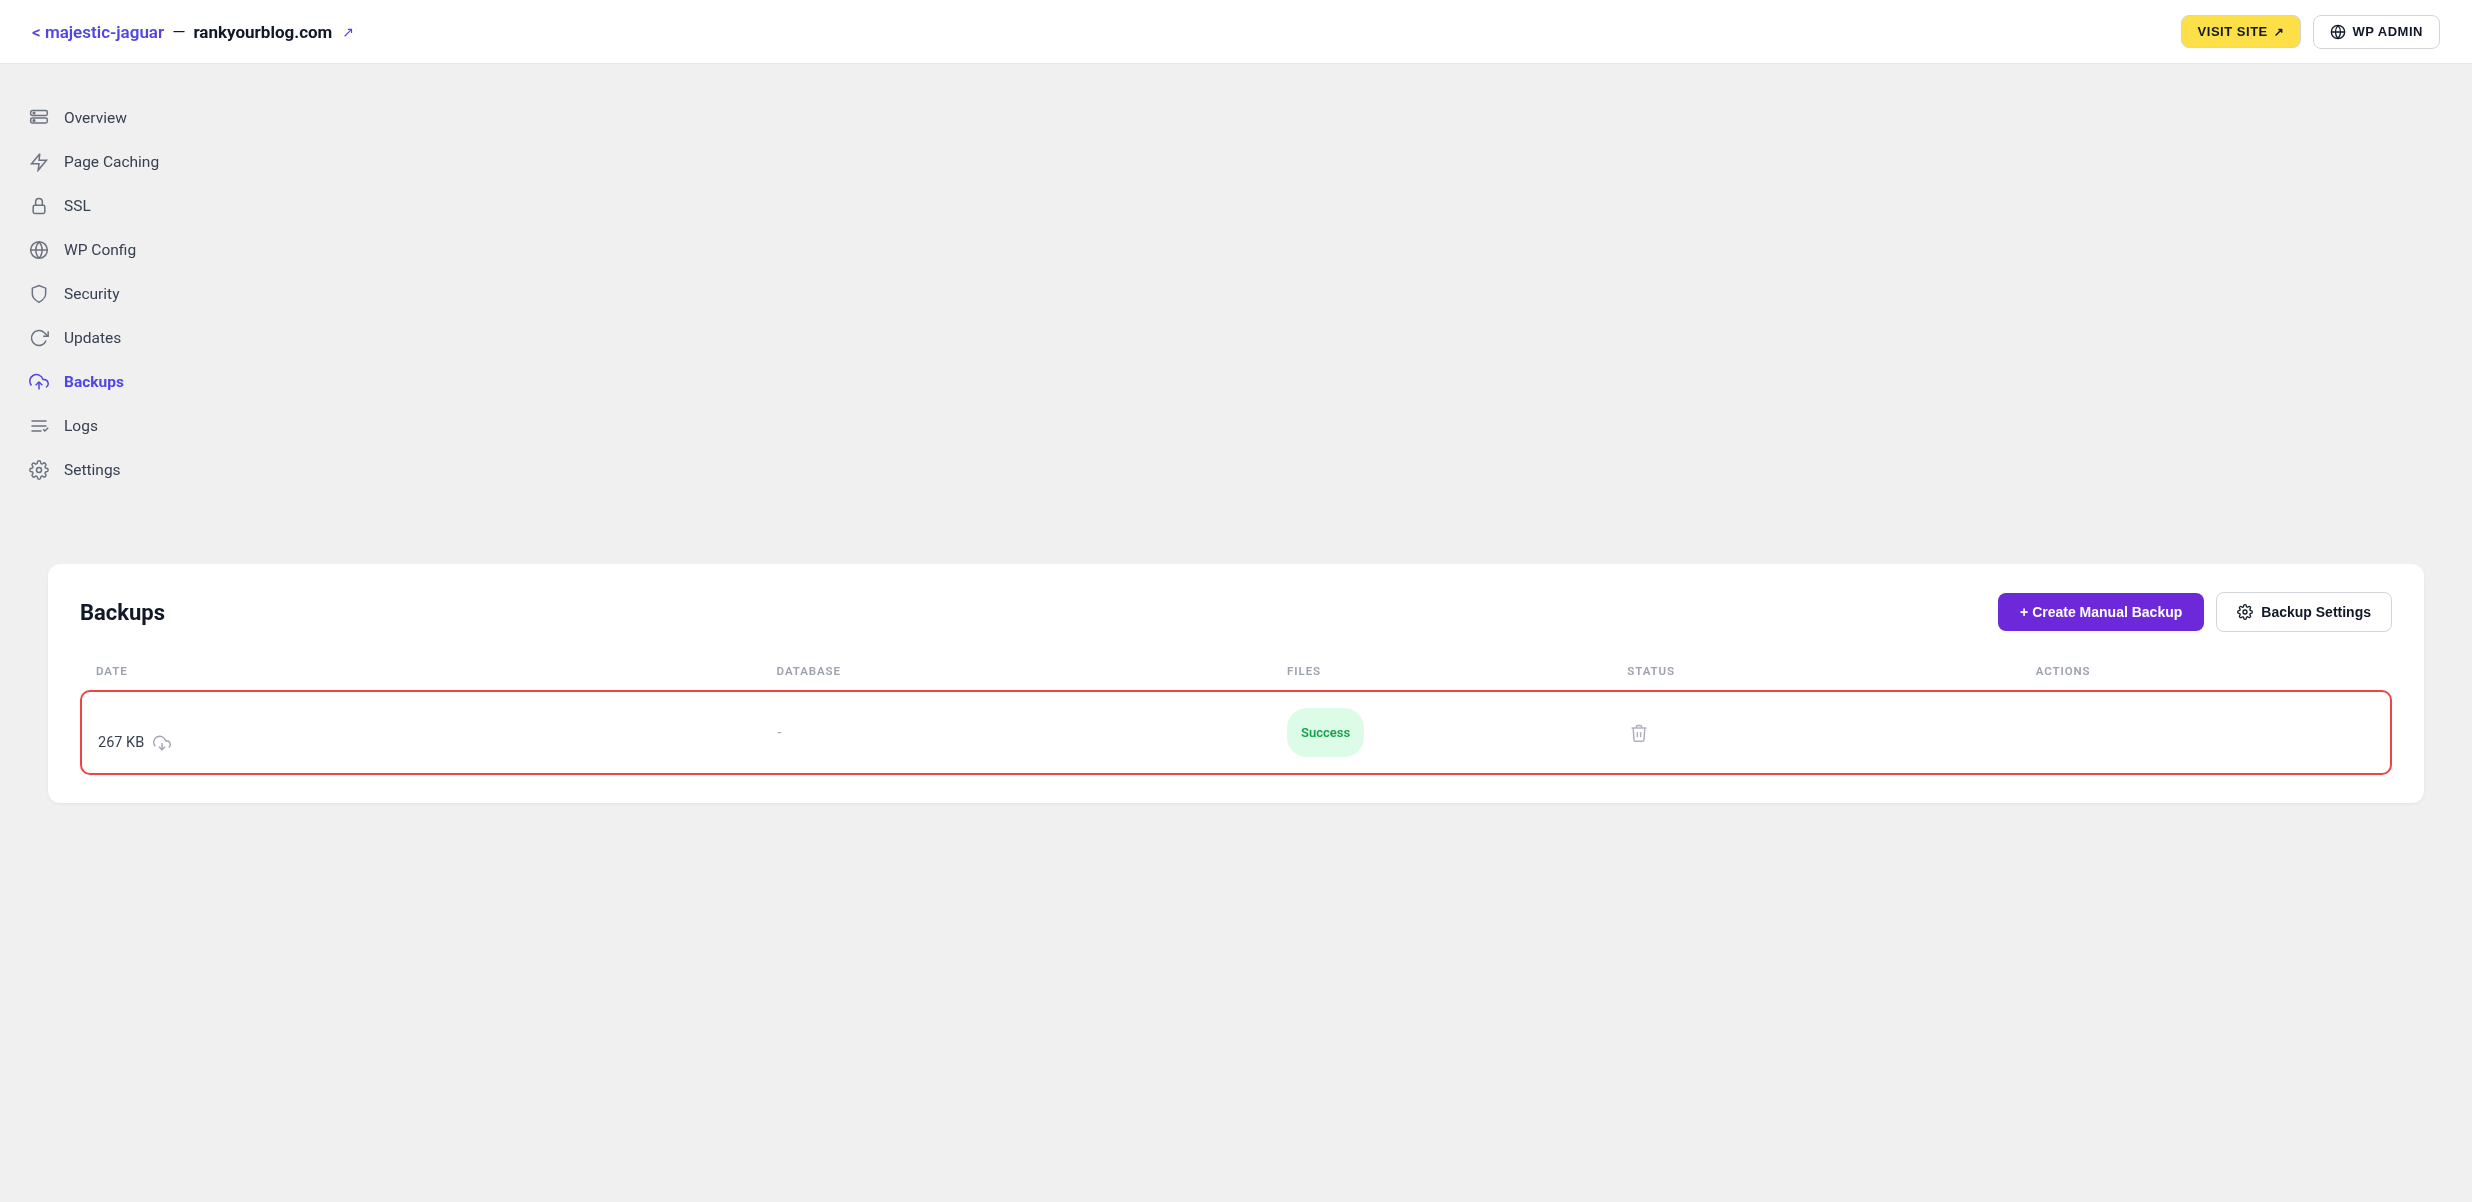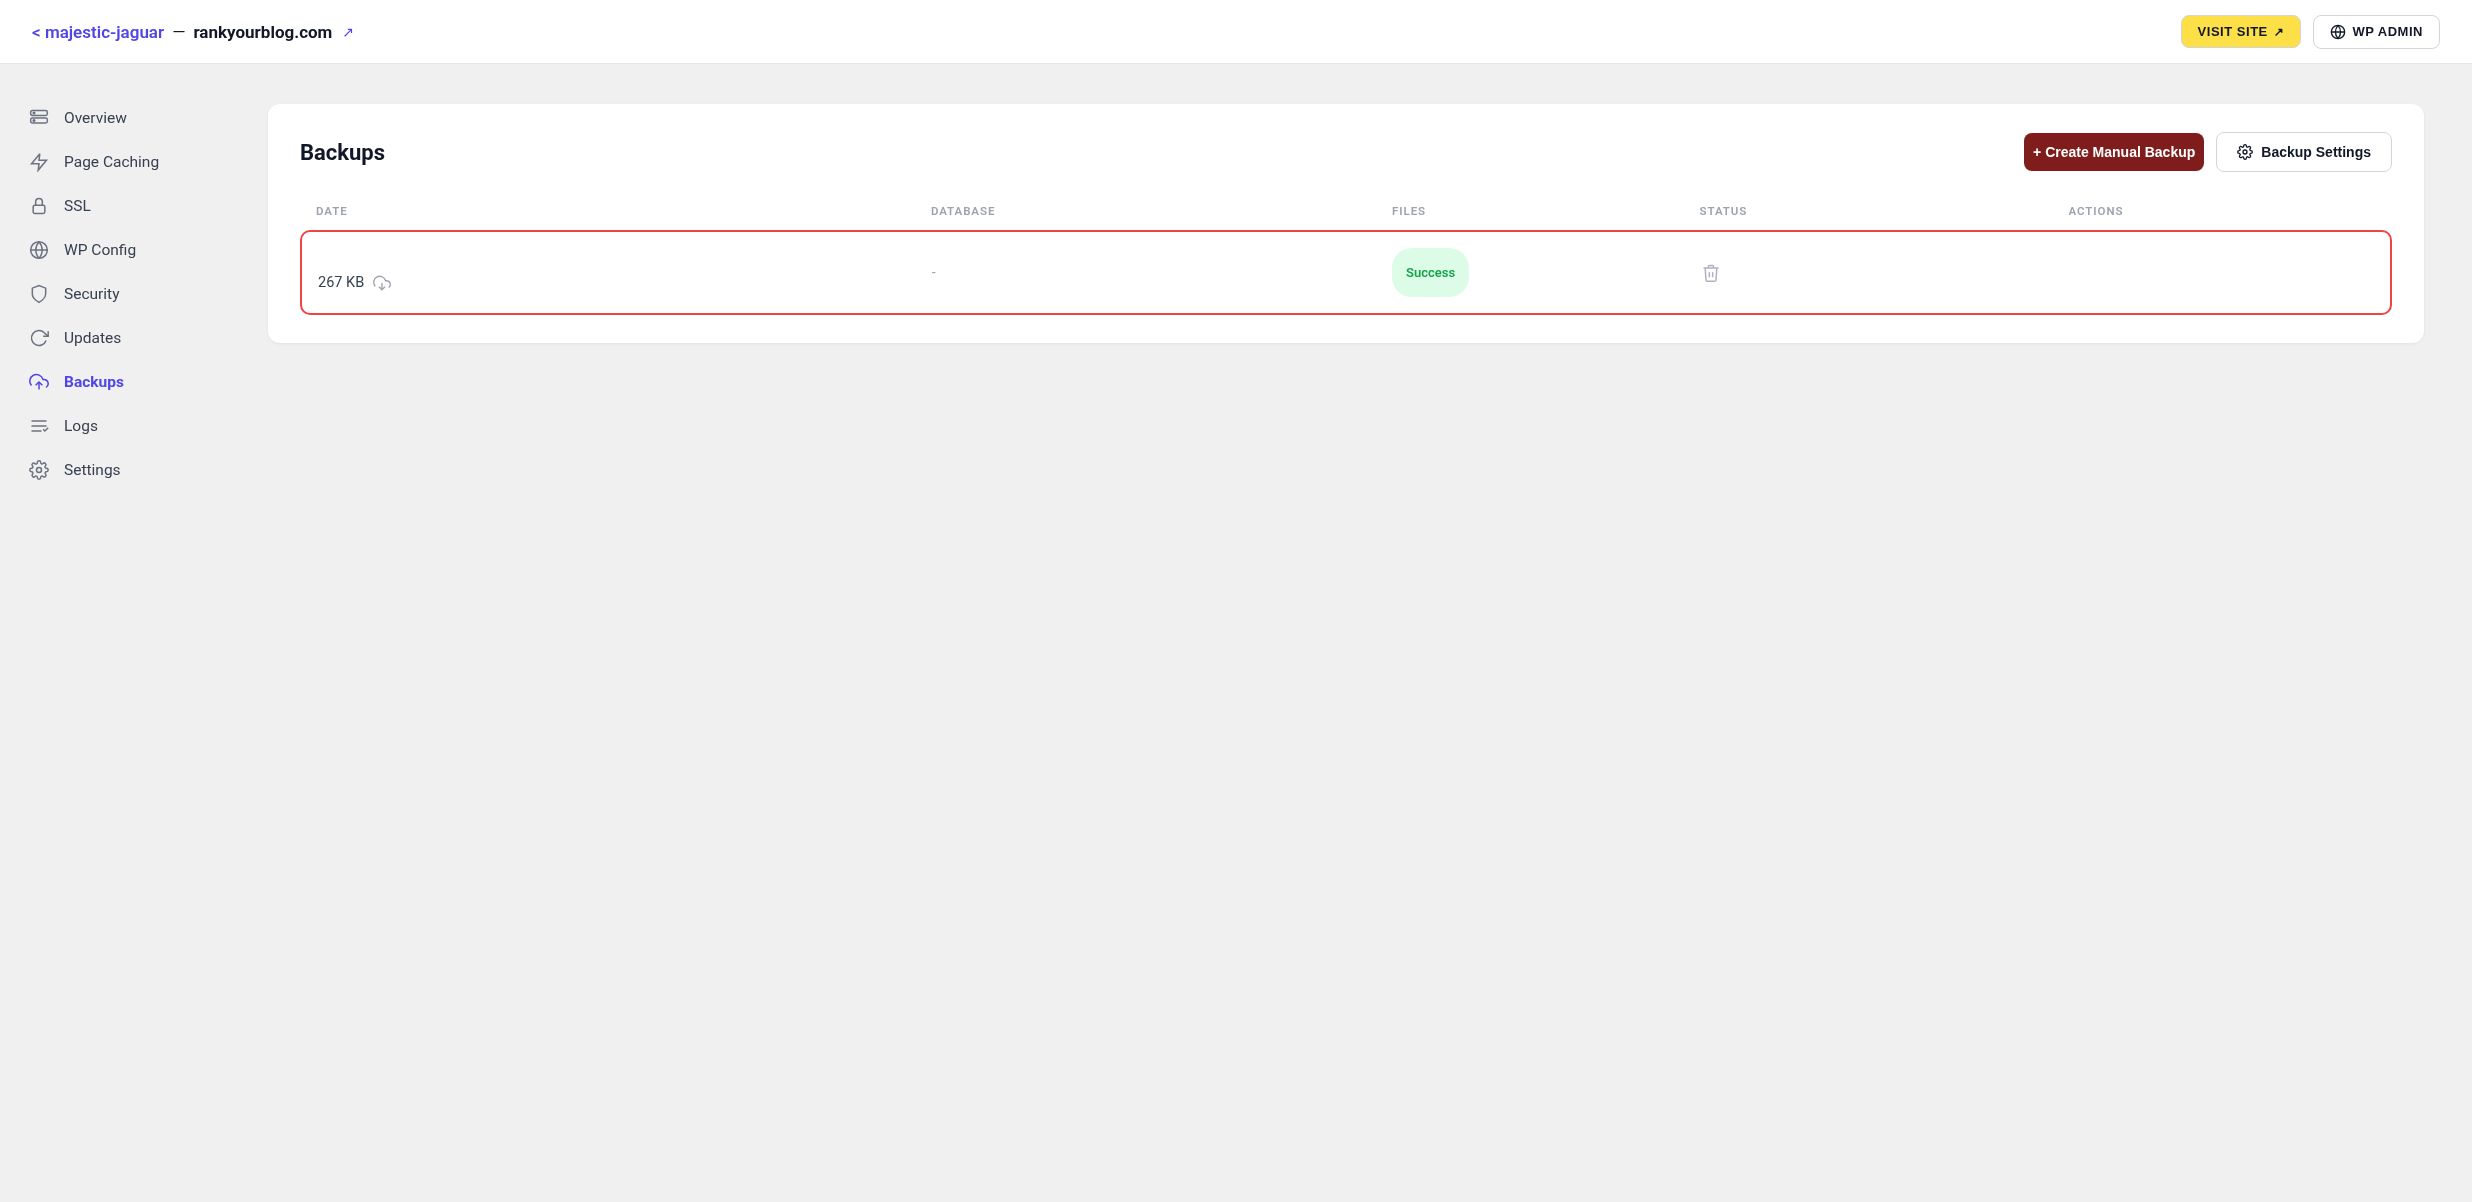--- a/index.html
+++ b/index.html
@@ -74,20 +74,21 @@
       font-weight: 600;
       color: #111827;
       cursor: pointer;
       letter-spacing: 0.04em;
     }
 
     
     .main-layout {
       display: flex;
       min-height: calc(100vh - 64px);
+      flex-direction: column;
     }
 
     
     .sidebar {
       width: 220px;
       background: #f0f0f0;
       padding: 32px 0;
       flex-shrink: 0;
     }
     .sidebar-item {
@@ -146,25 +147,25 @@
     }
     .card-actions {
       display: flex;
       align-items: center;
       gap: 12px;
     }
     .btn-create-backup {
       display: flex;
       align-items: center;
       gap: 8px;
-      background: #7f1d1d;
+      background: #6d28d9;
       color: #fff;
       border: none;
       border-radius: 8px;
-      padding: 11px 9px;
+      padding: 11px 22px;
       font-size: 14px;
       font-weight: 600;
       cursor: pointer;
     }
     .btn-backup-settings {
       display: flex;
       align-items: center;
       gap: 8px;
       background: #fff;
       border: 1.5px solid #d1d5db;

